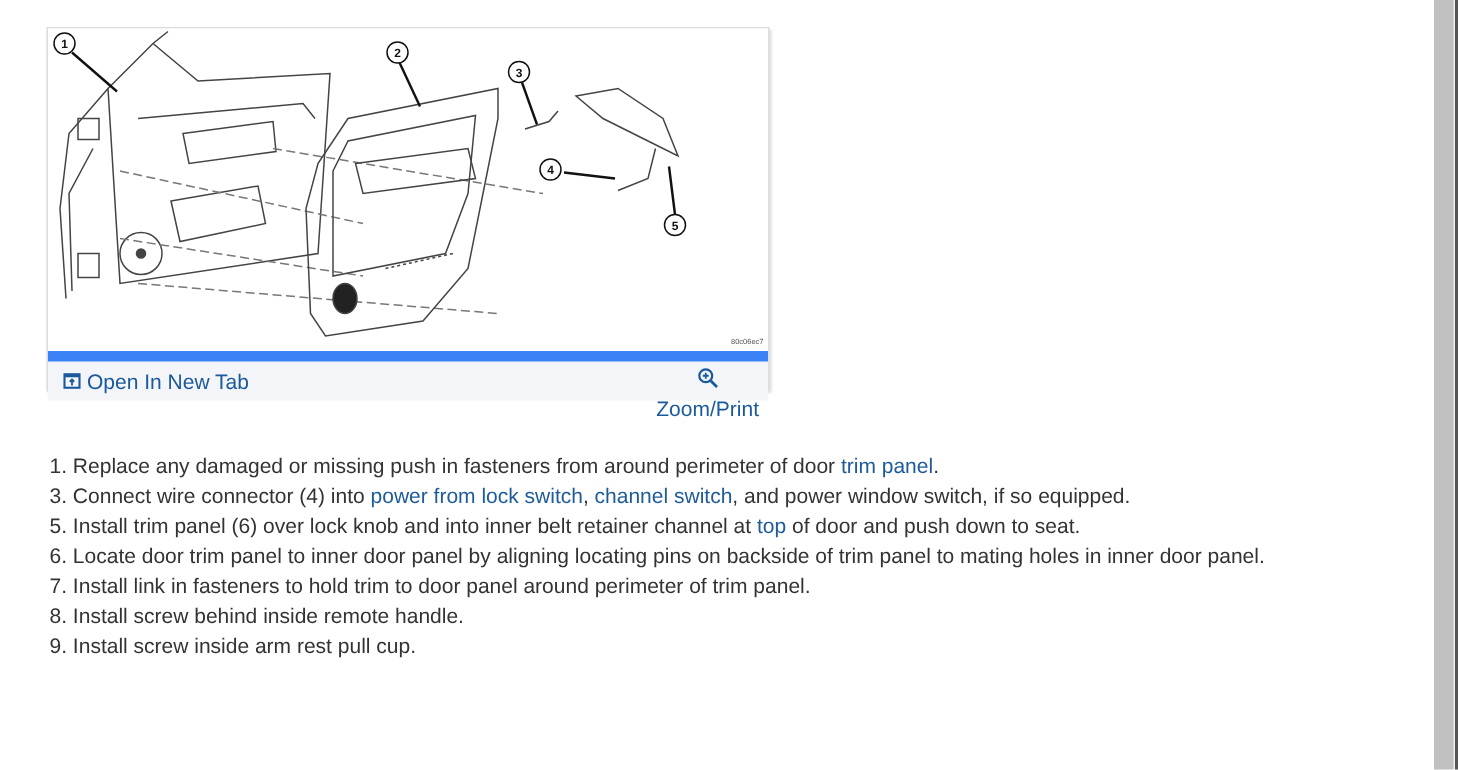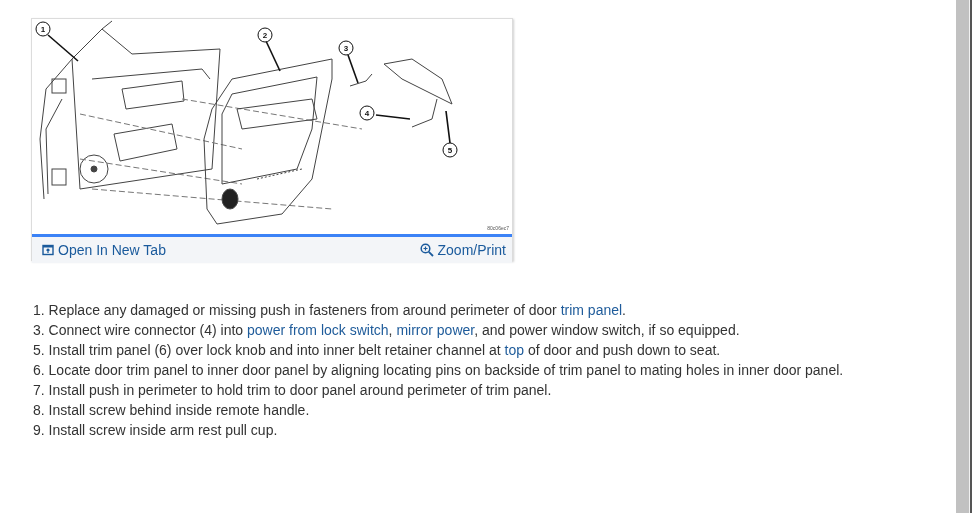--- a/index.html
+++ b/index.html
@@ -10,28 +10,28 @@
     color: #333333;
   }
   .page { position: absolute; left: 0; top: 0; width: 956px; height: 513px; background: #fff; }
   .figure {
     position: absolute; left: 31px; top: 18px; width: 480px; height: 241px;
     border: 1px solid #dcdcdc; box-shadow: 1px 1px 2px #d0d0d0; background: #fff;
   }
   .figure .img-area { position: absolute; left: 0; top: 0; width: 480px; height: 215px; overflow: hidden; background: #fff; }
   .figure .footer {
     position: absolute; left: 0; top: 215px; width: 480px; height: 26px;
-    background: #f3f5f8; border-top: 3px solid #3b82f6;
+    background: #f3f5f8; border-top: 7px solid #3b82f6;
   }
   .footer .link {
     position: absolute; top: 4px; font-size: 14px; color: #1a5a9c; text-decoration: none; cursor: pointer;
     display: flex; align-items: center; gap: 4px; line-height: 18px;
   }
   .footer .open-tab { left: 10px; }
-  .footer .zoom-print { right: 6px; }
+  .footer .zoom-print { right: 6px; flex-direction: column; }
   .figure-code { position: absolute; right: 3px; top: 206px; font-size: 5px; color: #555; }
   .steps {
     position: absolute; left: 33px; top: 300px; margin: 0; padding: 0; list-style: none;
     font-size: 14px; line-height: 20px; color: #333;
   }
   .steps li { white-space: nowrap; }
   .steps a { color: #1e5b9a; text-decoration: none; }
   .scrollbar { position: absolute; left: 956px; top: 0; width: 16px; height: 513px; background: #f1f1f1; }
   .scrollbar .thumb { position: absolute; left: 0; top: 0; width: 13px; height: 513px; background: #c1c1c1; }
   .scrollbar .edge { position: absolute; right: 0; top: 0; width: 2px; height: 513px; background: #555; }
@@ -103,24 +103,24 @@
           <path d="M8.8 8.8 L13 13" stroke="#1a5a9c" stroke-width="1.8"></path>
           <path d="M3.5 5.5 H7.5 M5.5 3.5 V7.5" stroke="#1a5a9c" stroke-width="1.2"></path>
         </svg>
         <span>Zoom/Print</span>
       </a>
     </div>
   </div>
 
   <ol class="steps">
     <li><span>1.</span> <span>Replace any damaged or missing push in fasteners from around perimeter of door </span><a>trim panel</a><span>.</span></li>
-    <li><span>3.</span> <span>Connect wire connector (4) into </span><a>power from lock switch</a><span>, </span><a>mirror power</a><span>, and power window switch, if so equipped.</span></li>
+    <li><span>3.</span> <span>Connect wire connector (4) into </span><a>power from lock switch</a><span>, </span><a>channel switch</a><span>, and power window switch, if so equipped.</span></li>
     <li><span>5.</span> <span>Install trim panel (6) over lock knob and into inner belt retainer channel at </span><a>top</a><span> of door and push down to seat.</span></li>
     <li><span>6.</span> <span>Locate door trim panel to inner door panel by aligning locating pins on backside of trim panel to mating holes in inner door panel.</span></li>
-    <li><span>7.</span> <span>Install push in perimeter to hold trim to door panel around perimeter of trim panel.</span></li>
+    <li><span>7.</span> <span>Install link in fasteners to hold trim to door panel around perimeter of trim panel.</span></li>
     <li><span>8.</span> <span>Install screw behind inside remote handle.</span></li>
     <li><span>9.</span> <span>Install screw inside arm rest pull cup.</span></li>
   </ol>
 </div>
 
 <div class="scrollbar">
   <div class="thumb"></div>
   <div class="edge"></div>
 </div>
 

